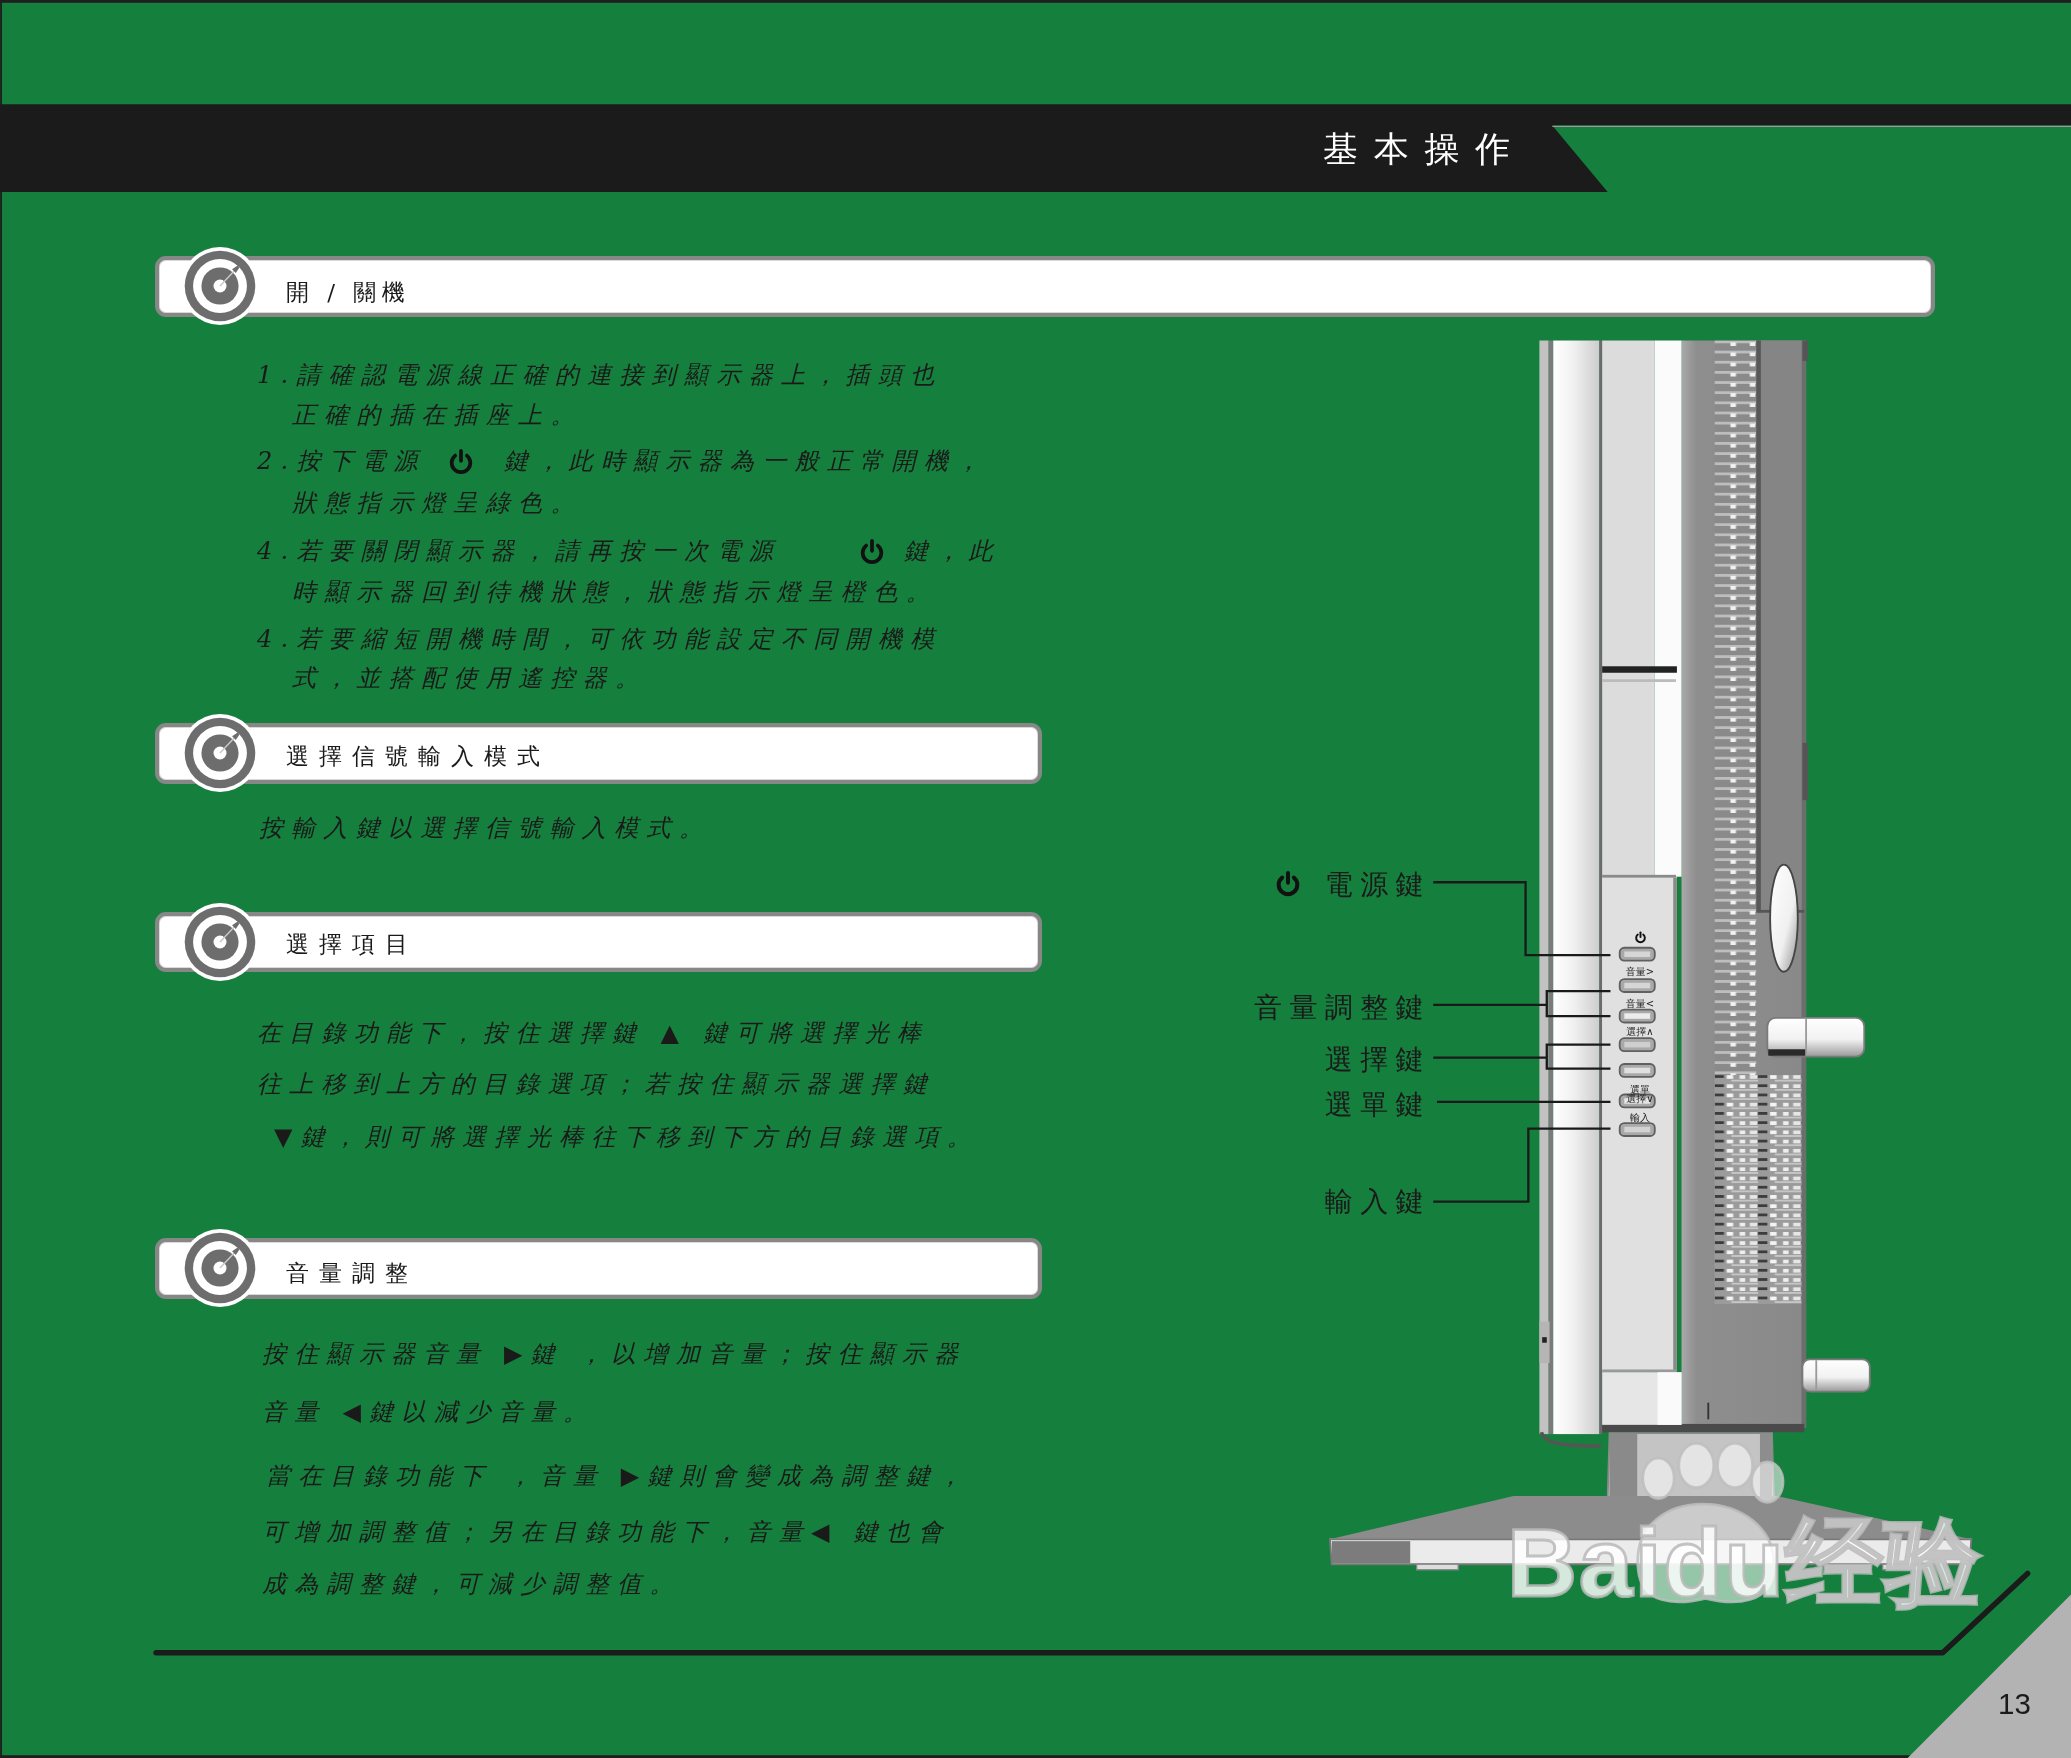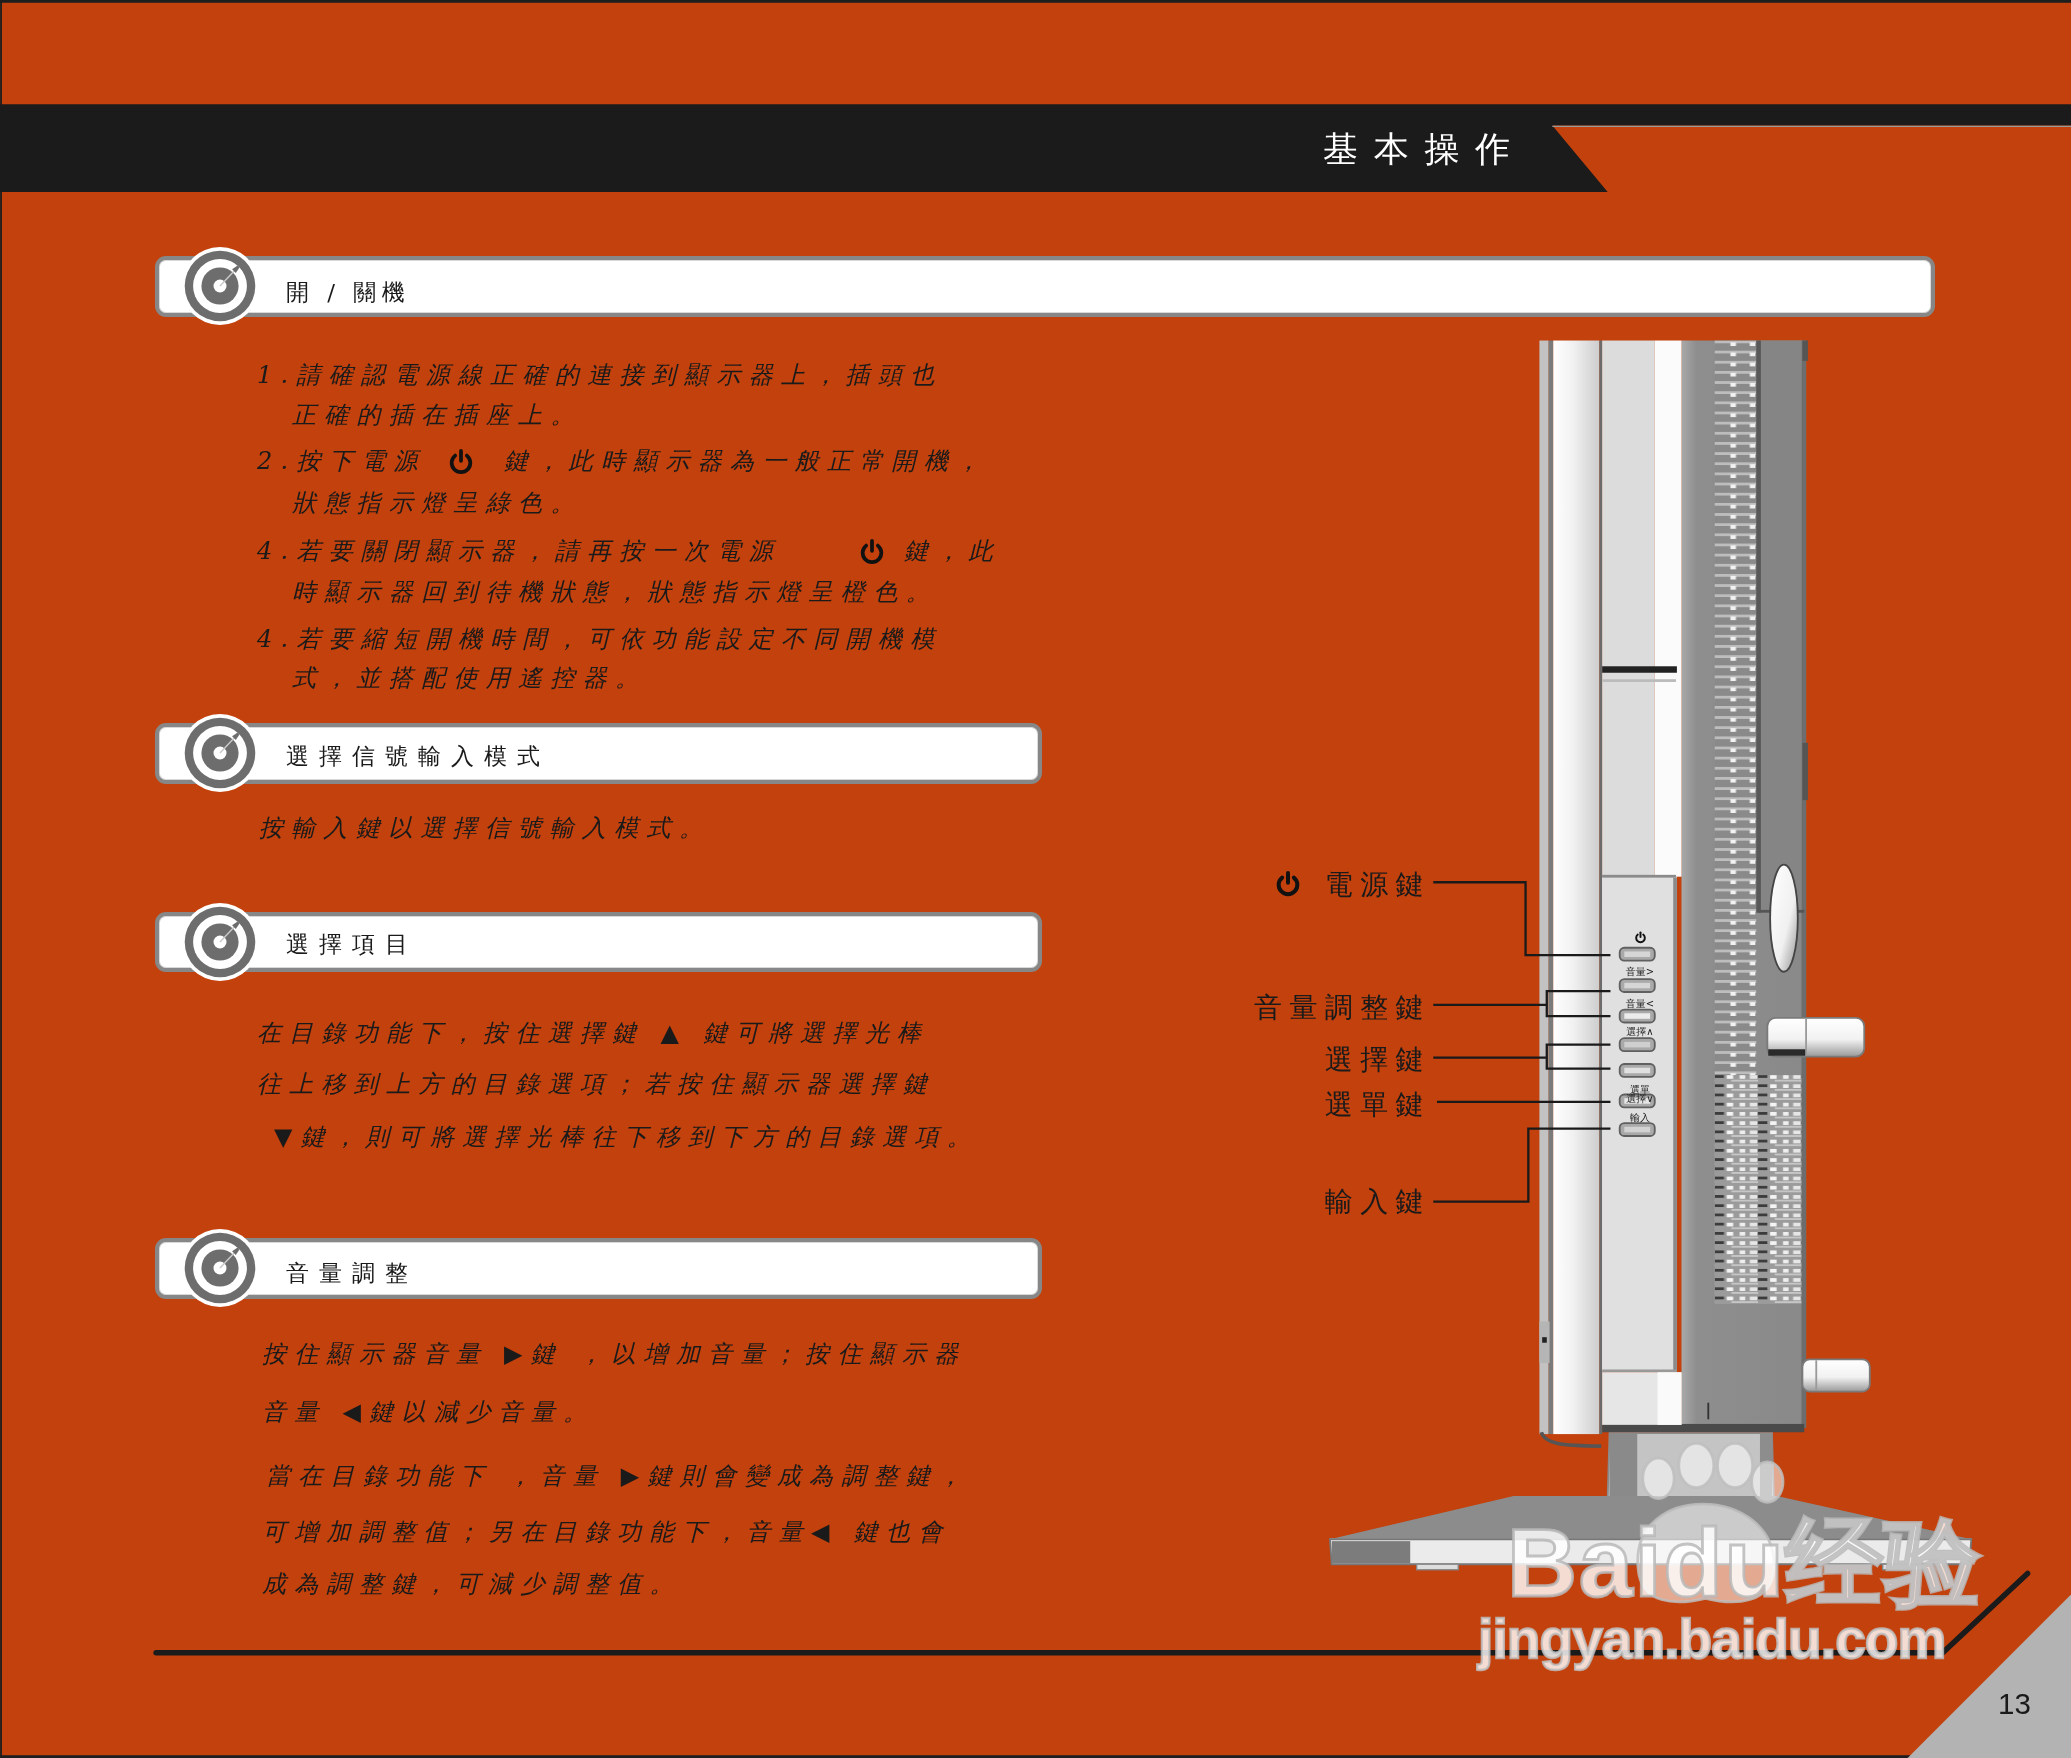--- a/index.html
+++ b/index.html
@@ -1,20 +1,20 @@
 <!DOCTYPE html>
 <html style="font-size:14.8px"><head>
 <meta charset="utf-8">
 <style>
   html, body { margin: 0; padding: 0; background: #ffffff; }
   #page {
     position: relative;
     width: 2072px;
     height: 1758px;
-    background: #c2410c;
+    background: #15803d;
     overflow: hidden;
     font-family: "DejaVu Serif", serif;
     color: #1a1a1a;
   }
   #art { position: absolute; left: 0; top: 0; z-index: 0; }
   .chapter-title {
     position: absolute; left: 1323px; top: 131px; height: 37px; line-height: 37px;
     font-size: 35px; letter-spacing: 15.7px; color: #ffffff; white-space: nowrap; z-index: 2;
   }
   .sec-box {
@@ -317,16 +317,15 @@
   <svg id="wm-paw" width="2072" height="1758" viewBox="0 0 2245 1905">
     <g fill="rgba(255,255,255,0.55)" stroke="rgba(190,190,190,0.85)" stroke-width="3">
       <ellipse cx="1797" cy="1602" rx="17" ry="22"></ellipse>
       <ellipse cx="1838" cy="1588" rx="19" ry="24"></ellipse>
       <ellipse cx="1880" cy="1588" rx="19" ry="24"></ellipse>
       <ellipse cx="1915" cy="1606" rx="17" ry="22"></ellipse>
       <path d="M1775 1700 C1770 1650 1810 1630 1845 1630 C1885 1630 1925 1655 1922 1700 C1920 1738 1880 1740 1848 1732 C1815 1740 1778 1738 1775 1700 Z"></path>
     </g>
   </svg>
   <div class="wm-brand">Baidu经验</div>
-  <div class="wm-url">jingyan.baidu.com</div>
 
 </div>
 
 
 </body></html>

